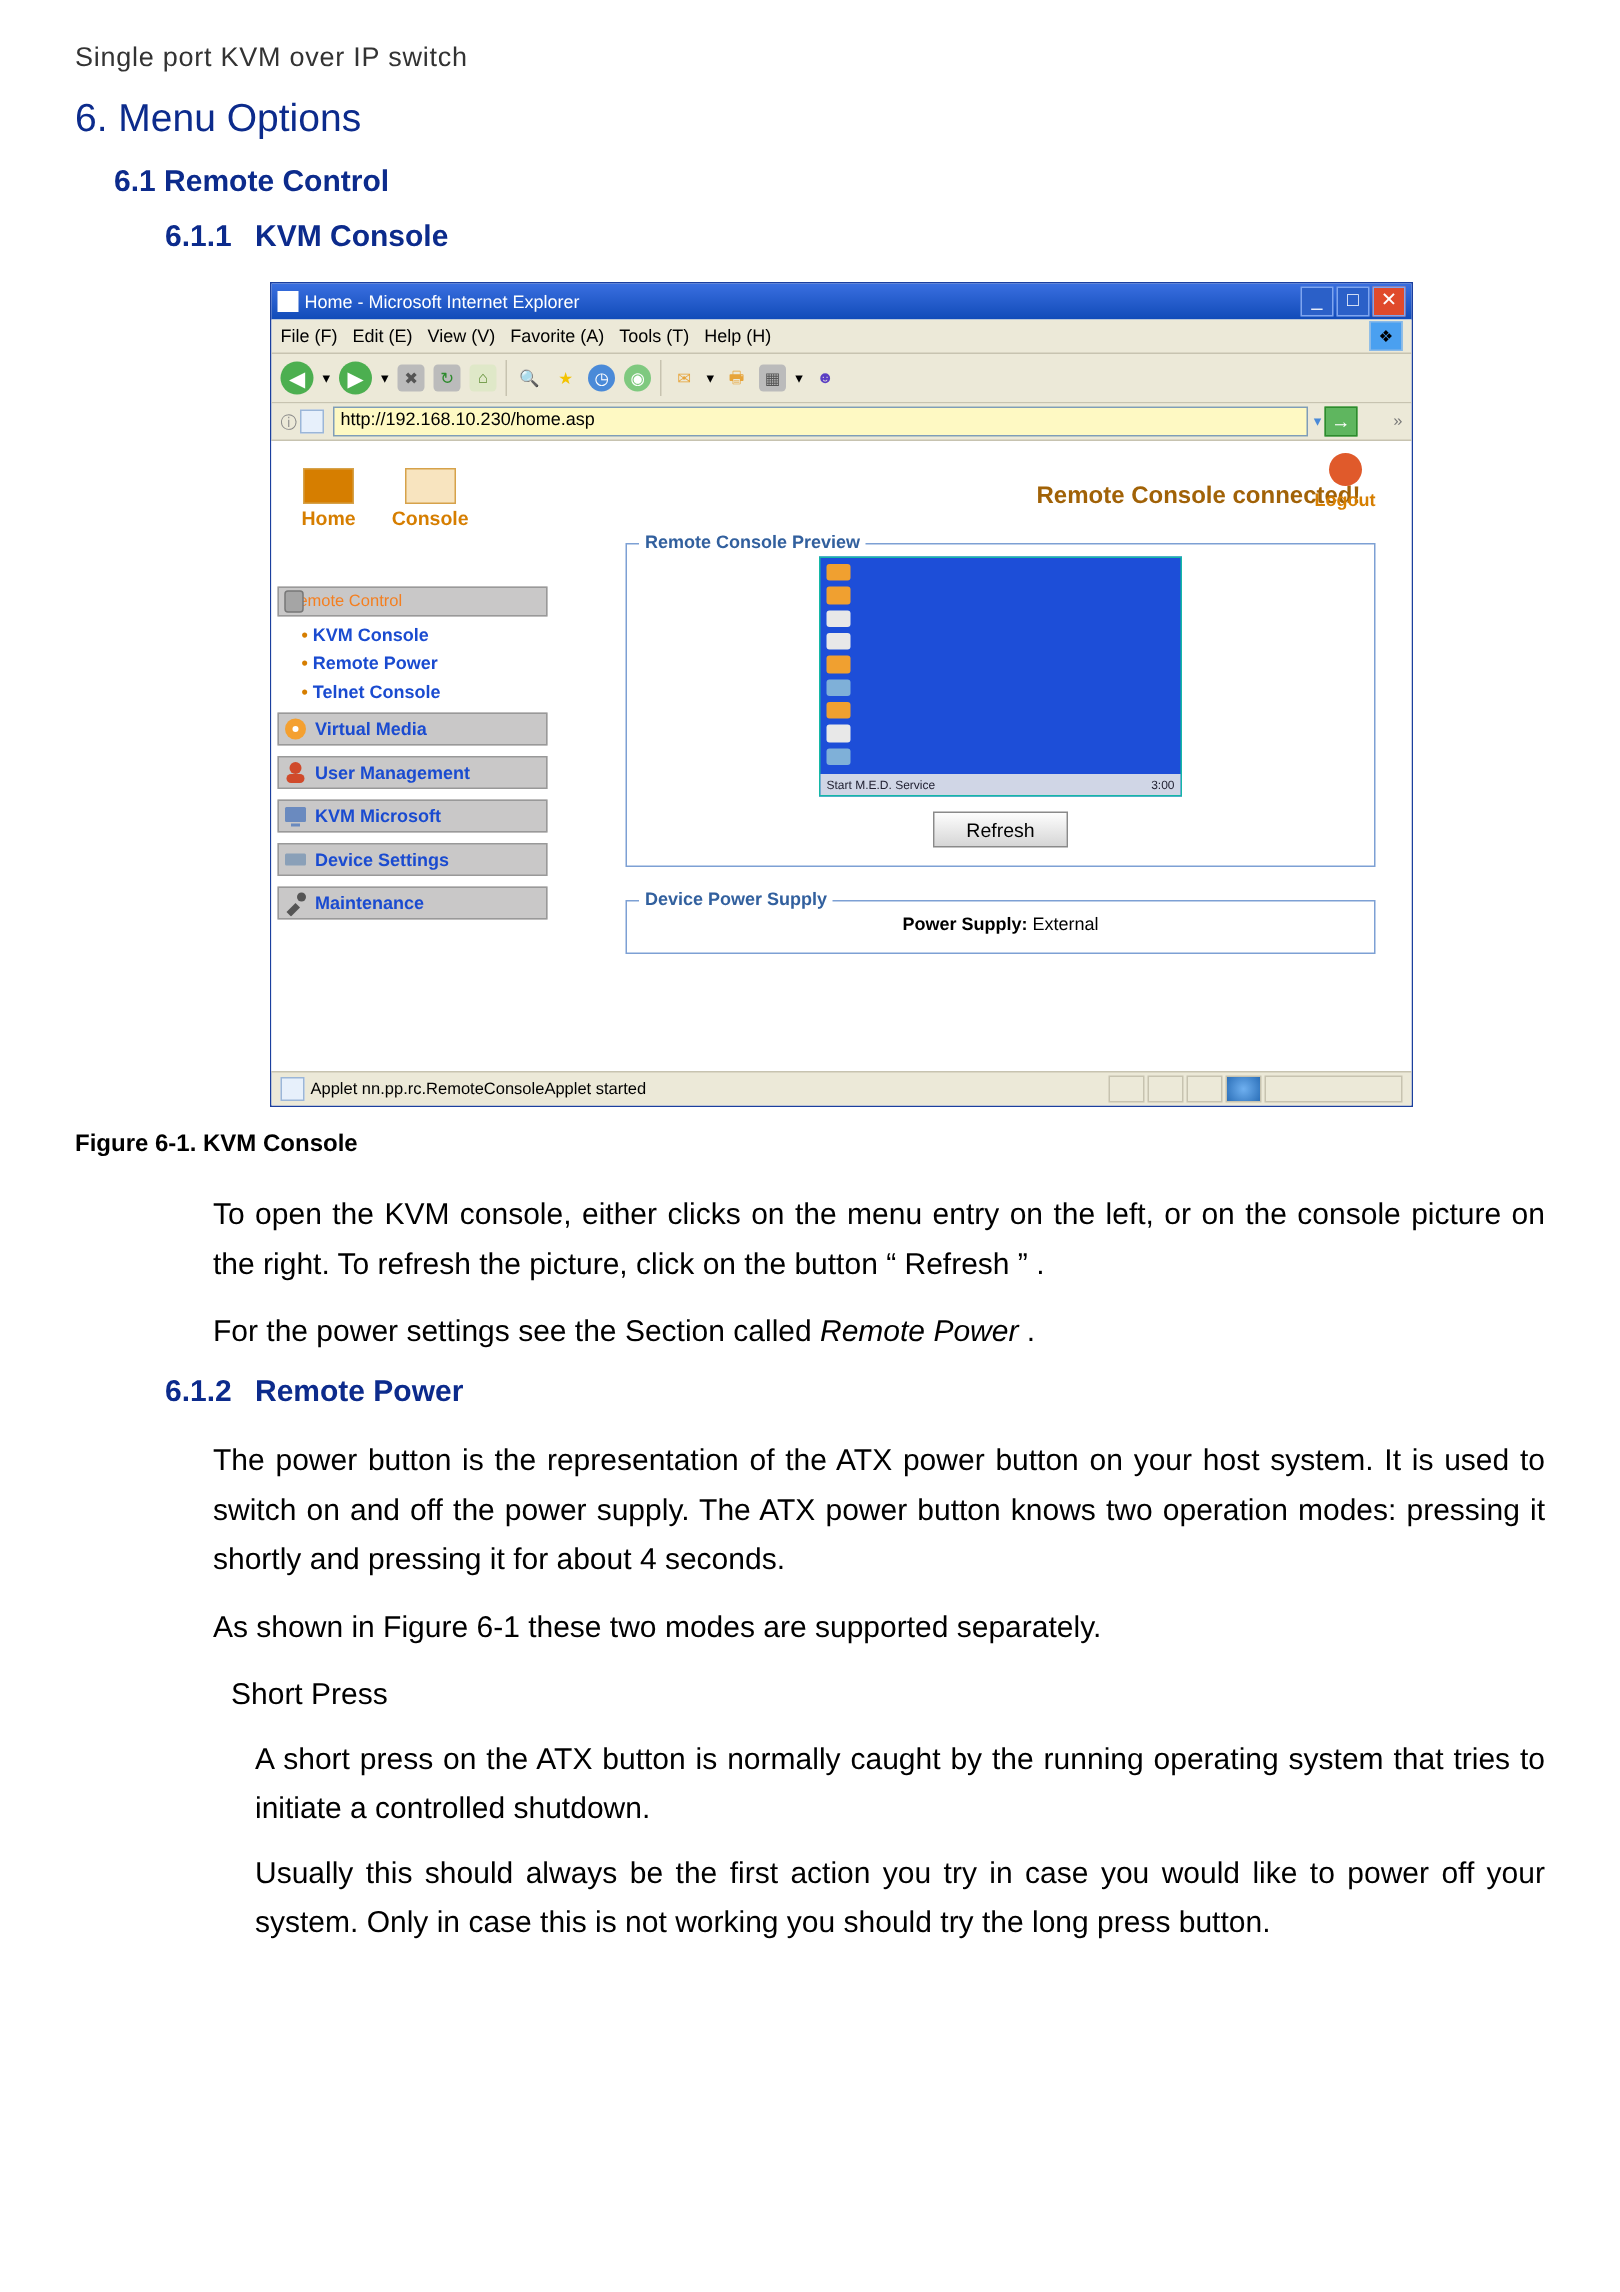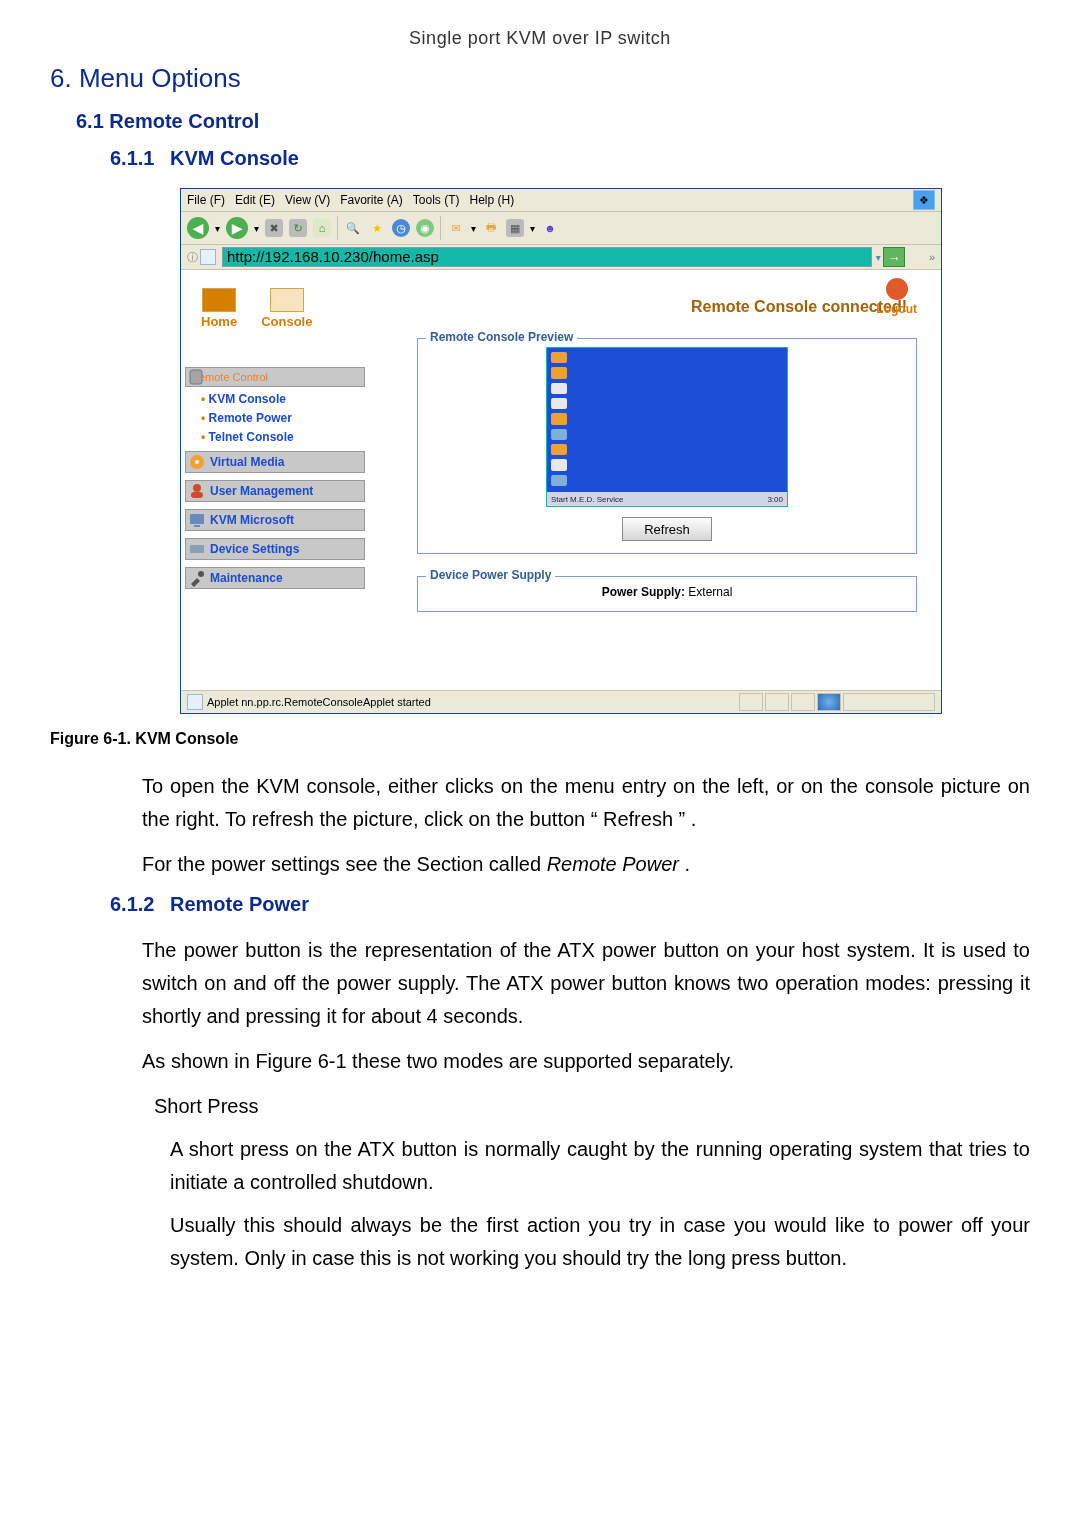--- a/index.html
+++ b/index.html
@@ -1,17 +1,17 @@
 <!DOCTYPE html>
 <html><head>
 <meta charset="utf-8">
 <style>
   body{margin:0;background:#fff;font-family:Arial,Helvetica,sans-serif;color:#000;width:1080px}
   .page{padding:28px 50px 40px 50px}
-  .hdr-right{text-align:center;font-size:18px;color:#333;margin-bottom:14px;letter-spacing:0.5px}
+  .hdr-right{text-align:left;font-size:18px;color:#333;margin-bottom:14px;letter-spacing:0.5px}
   .h1{font-size:26px;font-weight:normal;color:#0c2b8c;margin:6px 0 16px 0}
   .h2{font-size:20px;font-weight:bold;color:#0c2b8c;margin:6px 0 14px 26px}
   .h3{font-size:20px;font-weight:bold;color:#0c2b8c;margin:10px 0 18px 60px}
   .h3 .num{display:inline-block;width:60px}
   .para{font-size:20px;line-height:1.65;margin:8px 0 12px 92px;text-align:justify}
   .para-sub{font-size:20px;line-height:1.65;margin:6px 0 10px 104px;text-align:justify}
   .para-sub2{font-size:20px;line-height:1.65;margin:6px 0 10px 120px;text-align:justify}
   .fig-cap{text-align:left;font-size:16px;font-weight:bold;margin:16px 0 22px 0}
   
   .shot-wrap{margin:10px 0 0 130px;width:760px;border:1px solid #1b3f9e}
@@ -21,21 +21,21 @@
   .wic.close{background:#e04a2b;color:#fff}
   .menubar{height:22px;background:#ece9d8;font-size:12px;color:#000;display:flex;align-items:center;padding:0 6px;border-bottom:1px solid #c7c3b0}
   .menubar span{margin-right:10px}
   .flag{margin-left:auto;width:20px;height:18px;background:#4aa0f0;border:1px solid #89b9e8;display:flex;align-items:center;justify-content:center;font-size:11px}
   .toolbar{height:32px;background:#ece9d8;display:flex;align-items:center;padding:0 6px;gap:6px;border-bottom:1px solid #c7c3b0}
   .tbtn{width:22px;height:22px;border-radius:50%;background:#4caf50;color:#fff;font-size:14px;display:flex;align-items:center;justify-content:center}
   .tbtn.gray{background:#bbb;border-radius:3px;color:#555}
   .tbtn.blue{background:#4a8ad8}
   .tbtn.sm{width:18px;height:18px;font-size:11px}
   .addrbar{height:24px;background:#ece9d8;display:flex;align-items:center;padding:0 6px;font-size:11px;border-bottom:1px solid #c7c3b0}
-  .addrinput{flex:1;background:#14b8a6;border:1px solid #7f9db9;height:18px;padding:0 4px;font-size:15px;margin:0 4px}
+  .addrinput{flex:1;background:#fef9c3;border:1px solid #7f9db9;height:18px;padding:0 4px;font-size:12px;margin:0 4px}
   .go{width:20px;height:18px;background:#5fb65f;color:#fff;text-align:center;font-size:13px;line-height:18px;border:1px solid #2e8b2e}
   .content{display:flex;background:#fff;height:420px}
   .side{width:180px;background:#fff;padding:8px 4px}
   .toprow{display:flex;align-items:flex-end;gap:24px;padding:10px 16px 8px 16px}
   .toprow .lbl{color:#d67e00;font-weight:bold;font-size:13px;text-align:center}
   .toprow .iconbox{width:32px;height:22px;margin:0 auto 2px;border:1px solid #d6a24a;background:#f8e4bf}
   .sidegroup{margin-top:30px}
   .sidehead{background:#c9c8c8;border:1px solid #999;color:#f47f20;height:18px;font-size:11px;display:flex;align-items:center;padding-left:5px;position:relative}
   .sidehead svg{position:absolute;left:2px;top:0}
   .sidelink{font-size:12px;color:#1a4bd0;margin:5px 0 0 16px;font-weight:bold}
@@ -67,20 +67,29 @@
 <div class="page">
   <div class="hdr-right">Single port KVM over IP switch</div>
   <div class="h1">6.  Menu Options</div>
   <div class="h2">6.1 Remote Control</div>
   <div class="h3">
     <span class="num">6.1.1</span><span>KVM Console</span>
   </div>
 
   <div class="shot-wrap">
 
+    <div class="titlebar">
+      <span style="width:14px;height:14px;background:#fff;margin-right:4px;display:inline-block"></span>
+      <span>Home - Microsoft Internet Explorer</span>
+      <div class="winicons">
+        <div class="wic">_</div>
+        <div class="wic">□</div>
+        <div class="wic close">✕</div>
+      </div>
+    </div>
 
     <div class="menubar">
       <span>File (F)</span>
       <span>Edit (E)</span>
       <span>View (V)</span>
       <span>Favorite (A)</span>
       <span>Tools (T)</span>
       <span>Help (H)</span>
       <div class="flag">❖</div>
     </div>

